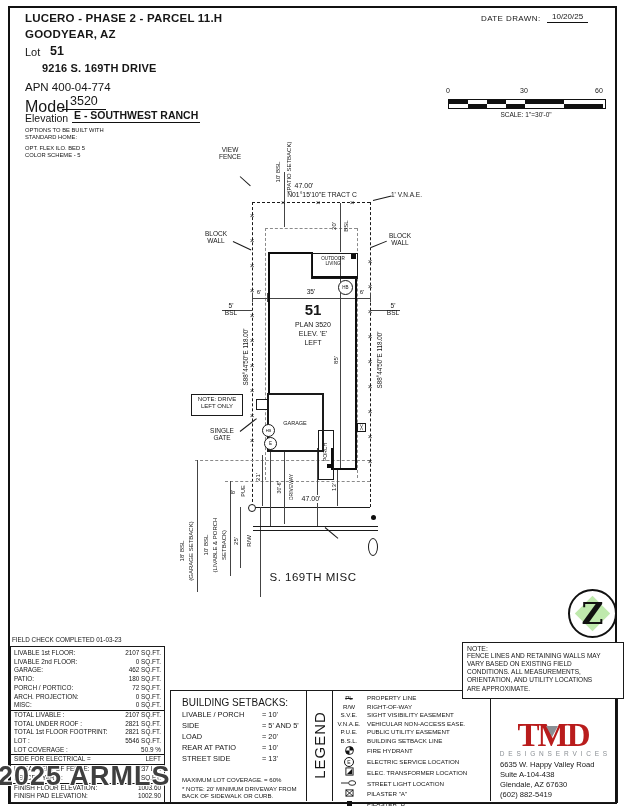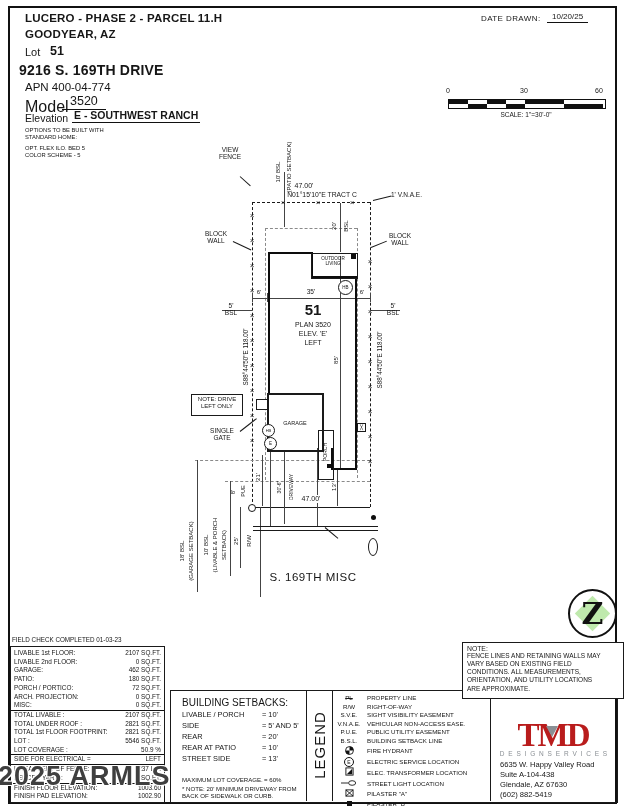--- a/index.html
+++ b/index.html
@@ -46,21 +46,21 @@
 </head>
 <body>
 
 <div class="sheet">
   <div class="border"></div>
 
   <div class="t tb1" style="left:25px;top:12px;">LUCERO - PHASE 2 - PARCEL 11.H</div>
   <div class="t tb1" style="left:25px;top:28px;text-align:right;">GOODYEAR, AZ</div>
   <div class="t" style="left:25px;top:46px;font-size:11px;">Lot</div>
   <div class="t" style="left:50px;top:44px;font-size:12.5px;font-weight:bold;">51</div>
-  <div class="t tb1" style="left:19px;top:62px;font-size:14px;">9216 S. 169TH DRIVE</div>
+  <div class="t tb1" style="left:42px;top:62px;font-size:11px;">9216 S. 169TH DRIVE</div>
   <div class="t" style="left:25px;top:81px;font-size:11.5px;">APN 400-04-774</div>
   <div class="t tb2" style="left:25px;top:98px;font-size:16px;">Model</div>
   <div class="t u" style="left:62px;top:94px;font-size:12.5px;">3520</div>
   <div class="t tb2" style="left:25px;top:112px;font-size:10.5px;">Elevation</div>
   <div class="t u" style="left:72px;top:109px;font-size:10.5px;font-weight:bold;padding:0 2px 1px 2px;">E - SOUTHWEST RANCH</div>
   <div class="t" style="left:25px;top:127px;font-size:5.8px;">OPTIONS TO BE BUILT WITH
 STANDARD HOME:</div>
   <div class="t" style="left:25px;top:145px;font-size:5.8px;">OPT.  FLEX  ILO.  BED  5
 COLOR  SCHEME  -  5</div>
 
@@ -325,21 +325,21 @@
   <div style="position:absolute;left:182px;top:709px;width:122px;">
     <div class="srow">
         <span class="sl">LIVABLE / PORCH</span>
         <span>= 10'</span>
       </div>
     <div class="srow">
         <span class="sl">SIDE</span>
         <span>= 5' AND 5'</span>
       </div>
     <div class="srow">
-        <span class="sl">REAR</span>
+        <span class="sl">LOAD</span>
         <span>= 20'</span>
       </div>
     <div class="srow">
         <span class="sl">REAR AT PATIO</span>
         <span>= 10'</span>
       </div>
     <div class="srow">
         <span class="sl">STREET SIDE</span>
         <span>= 13'</span>
       </div>

